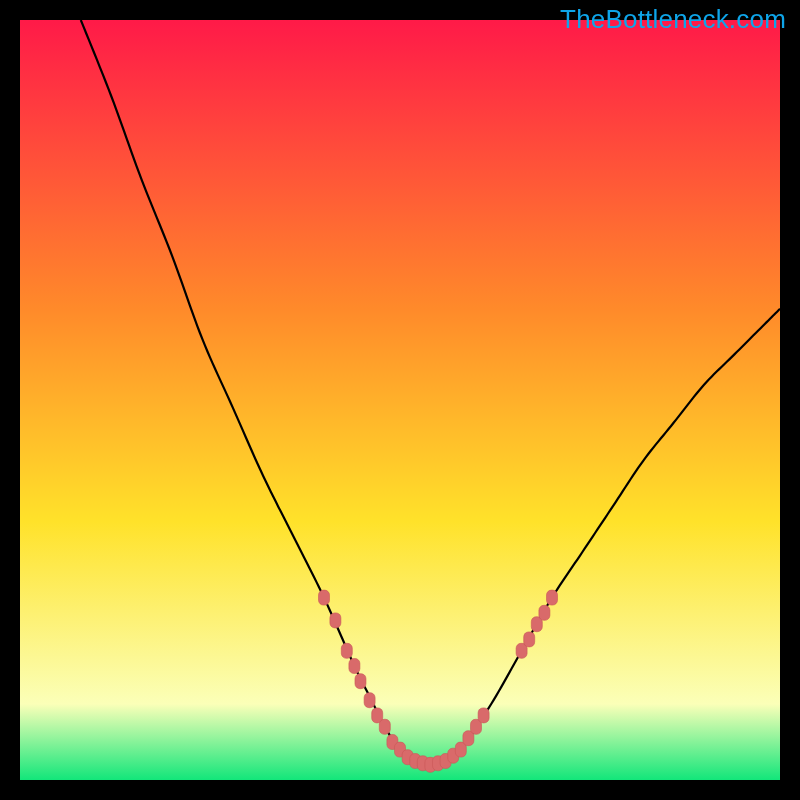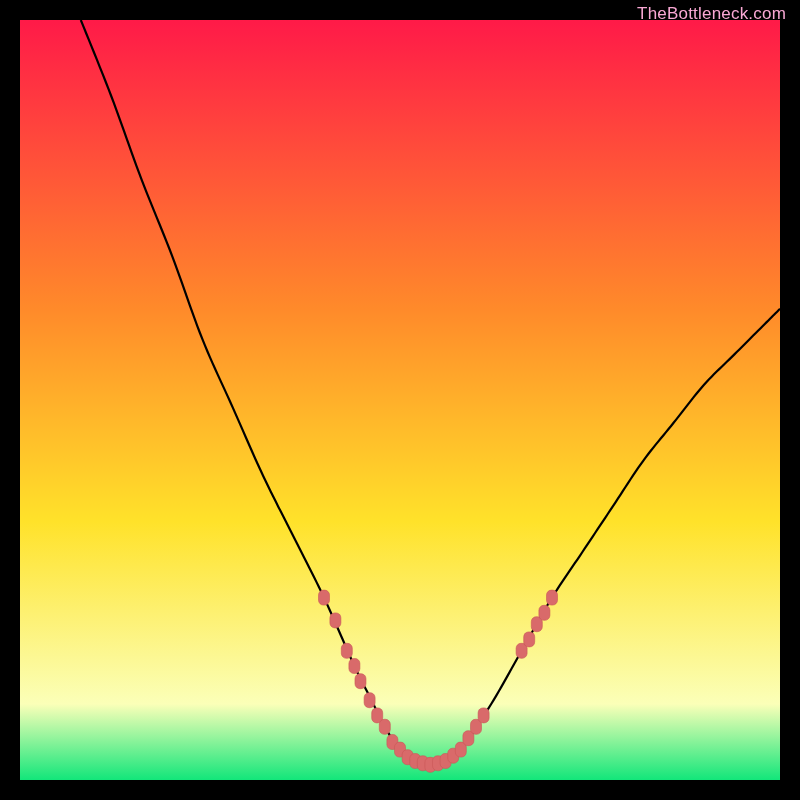--- a/index.html
+++ b/index.html
@@ -16,22 +16,22 @@
     left: 20px;
     top: 20px;
     width: 760px;
     height: 760px;
     overflow: hidden;
   }
   .watermark {
     position: absolute;
     top: 4px;
     right: 14px;
-    color: #f9a8d4;
-    font-size: 17px;
+    color: #0ea5e9;
+    font-size: 26px;
     font-weight: 500;
     letter-spacing: 0.2px;
     z-index: 10;
   }
   svg.curve {
     position: absolute;
     left: 0;
     top: 0;
     z-index: 5;
   }

